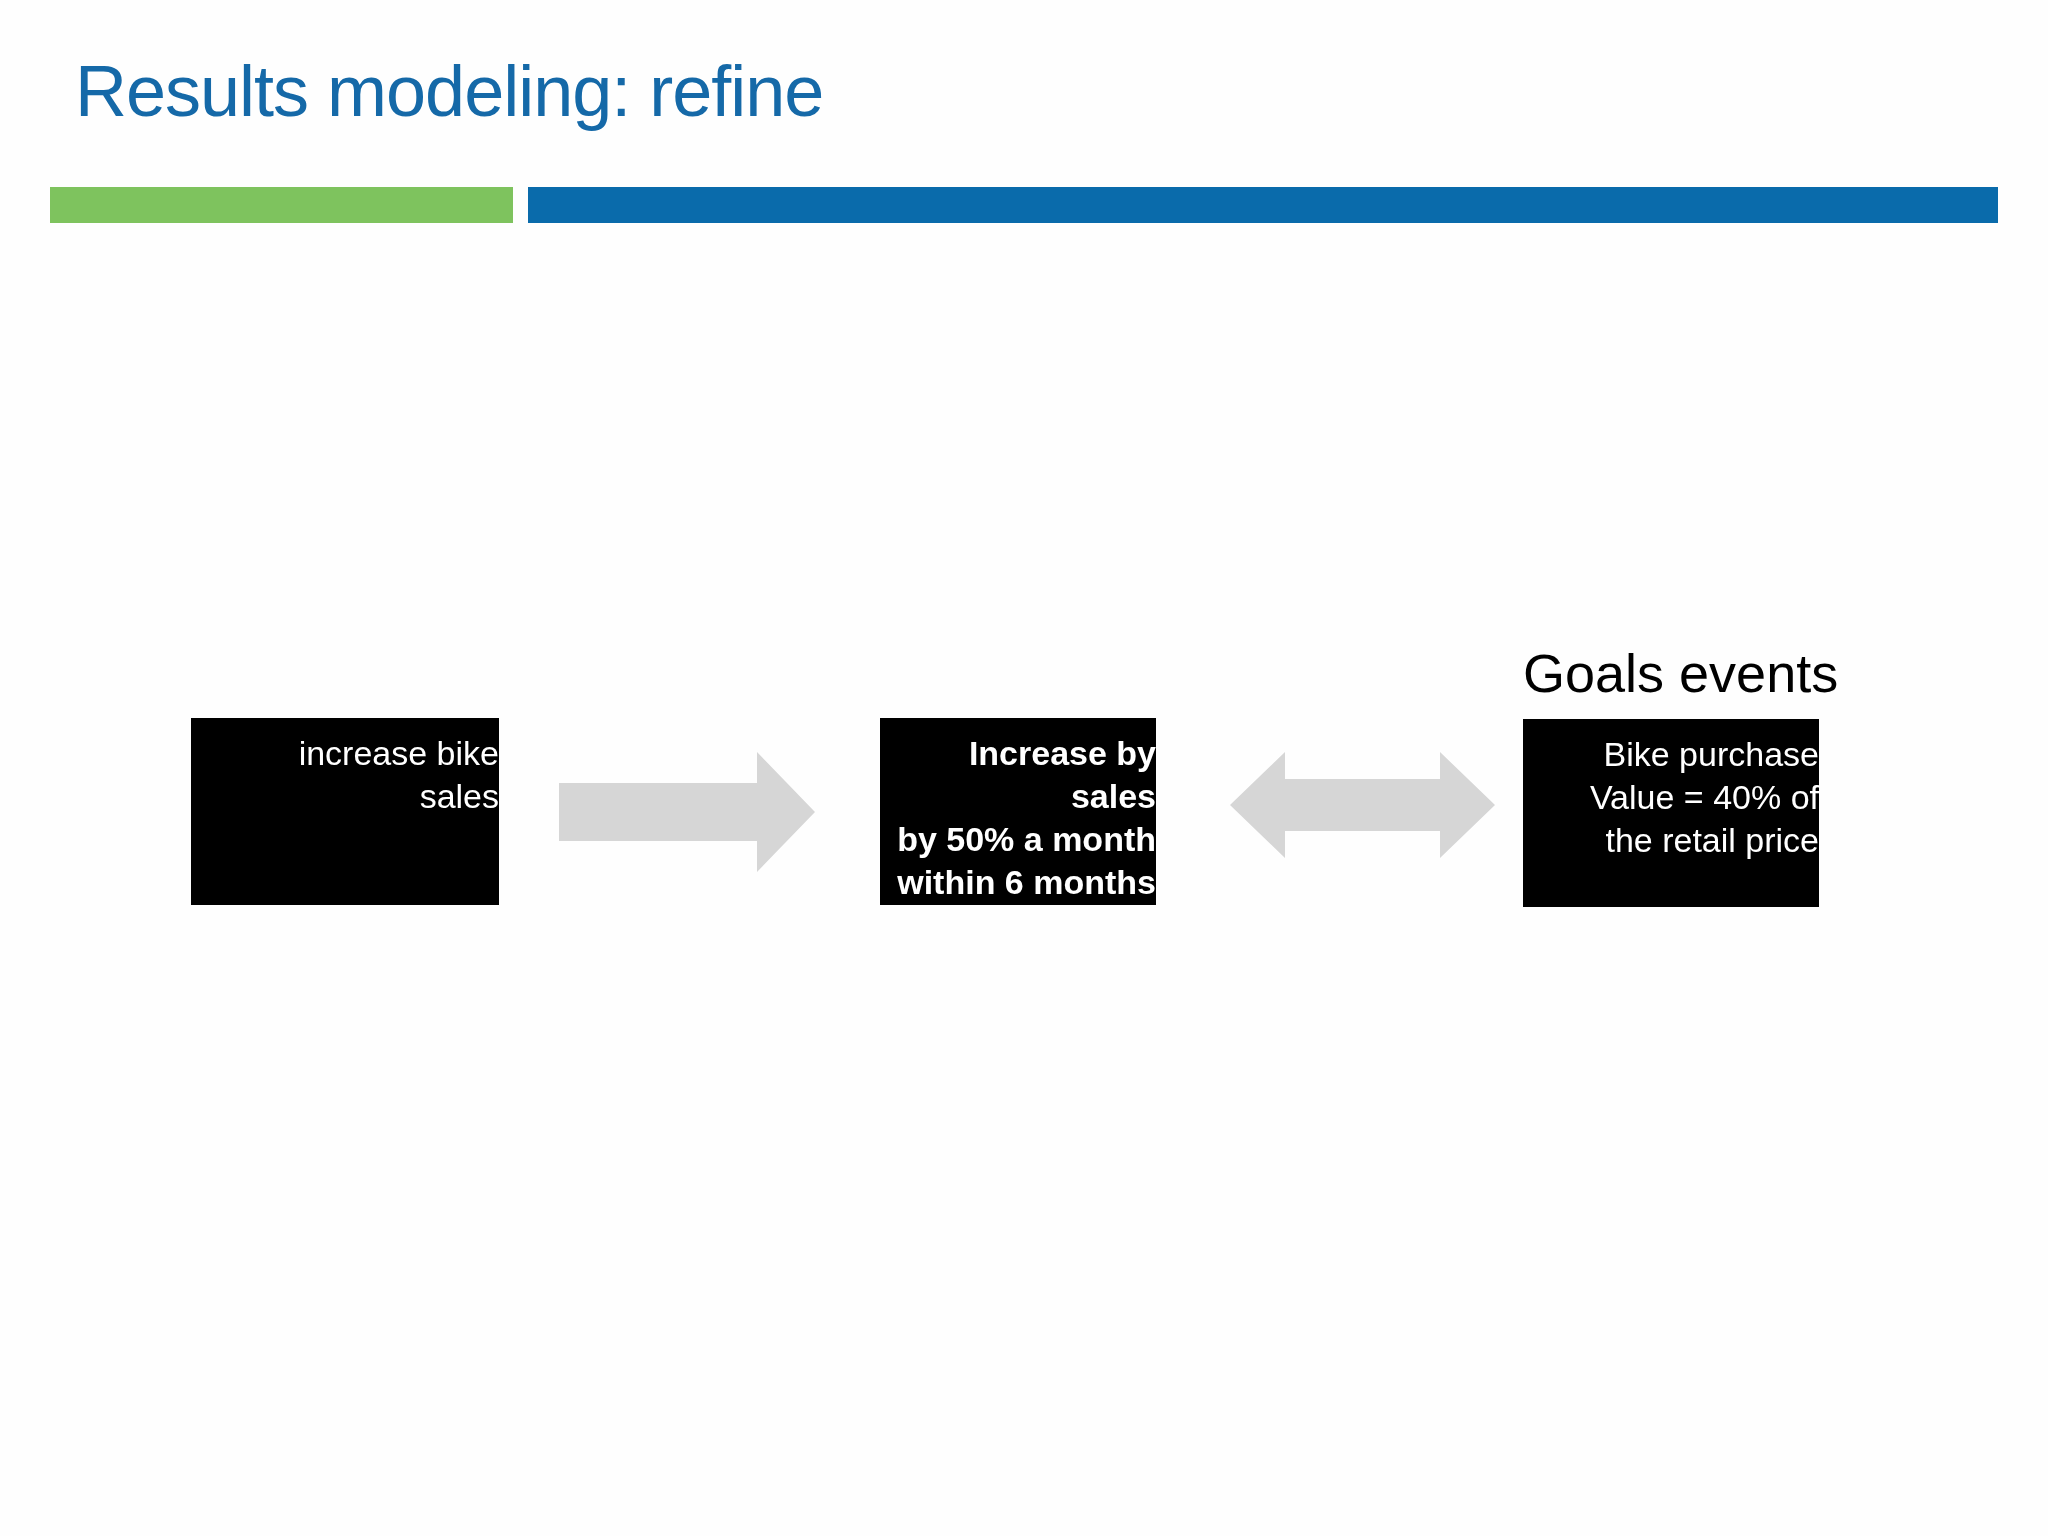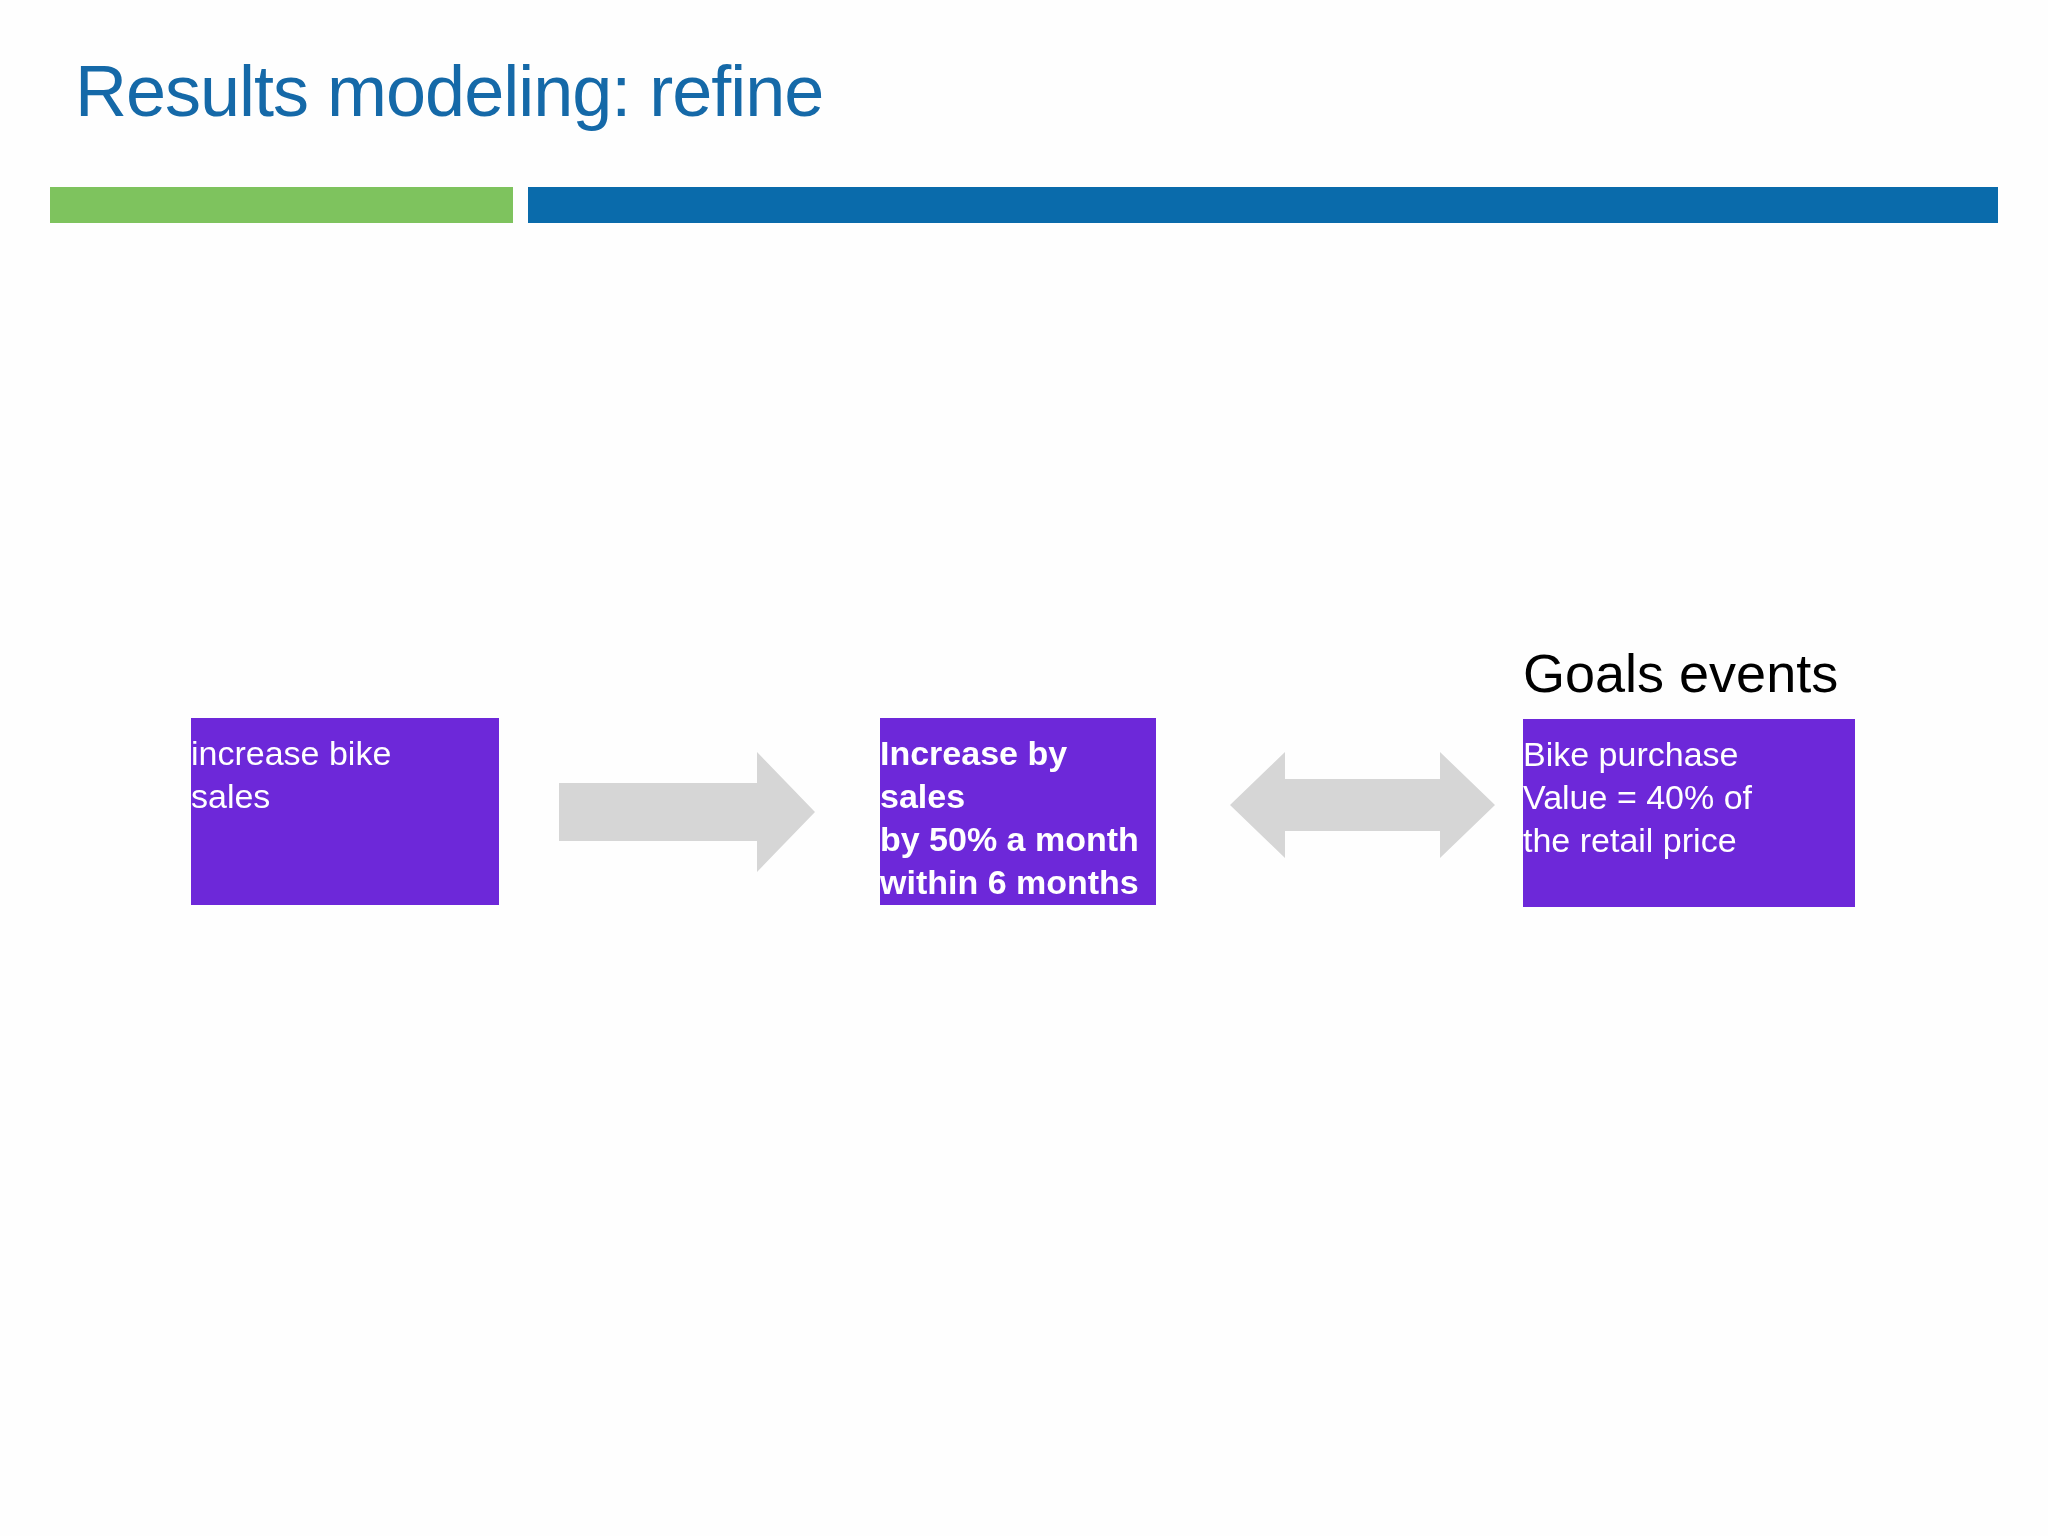--- a/index.html
+++ b/index.html
@@ -50,32 +50,32 @@
     white-space: nowrap;
     line-height: 60px;
   }
   .col-heading.c1 { left: 191px; width: 308px; }
   .col-heading.c2 { left: 880px; width: 308px; }
   .col-heading.c3 { left: 1523px; width: 292px; }
   .flow-box {
     position: absolute;
     top: 718px;
     height: 187px;
-    background: #6d28d9;
+    background: #000000;
     color: #ffffff;
     font-size: 34px;
     line-height: 43px;
-    text-align: left;
+    text-align: right;
     white-space: pre-line;
     padding-top: 14px;
     box-sizing: border-box;
   }
   .flow-box.c1 { left: 191px; width: 308px; }
   .flow-box.c2 { left: 880px; width: 276px; font-weight: bold; }
-  .flow-box.c3 { left: 1523px; width: 332px; height: 188px; top: 719px; }
+  .flow-box.c3 { left: 1523px; width: 296px; height: 188px; top: 719px; }
   .arrow {
     position: absolute;
   }
   .arrow.right-arrow {
     left: 559px;
     top: 750px;
     width: 256px;
     height: 124px;
   }
   .arrow.double-arrow {

